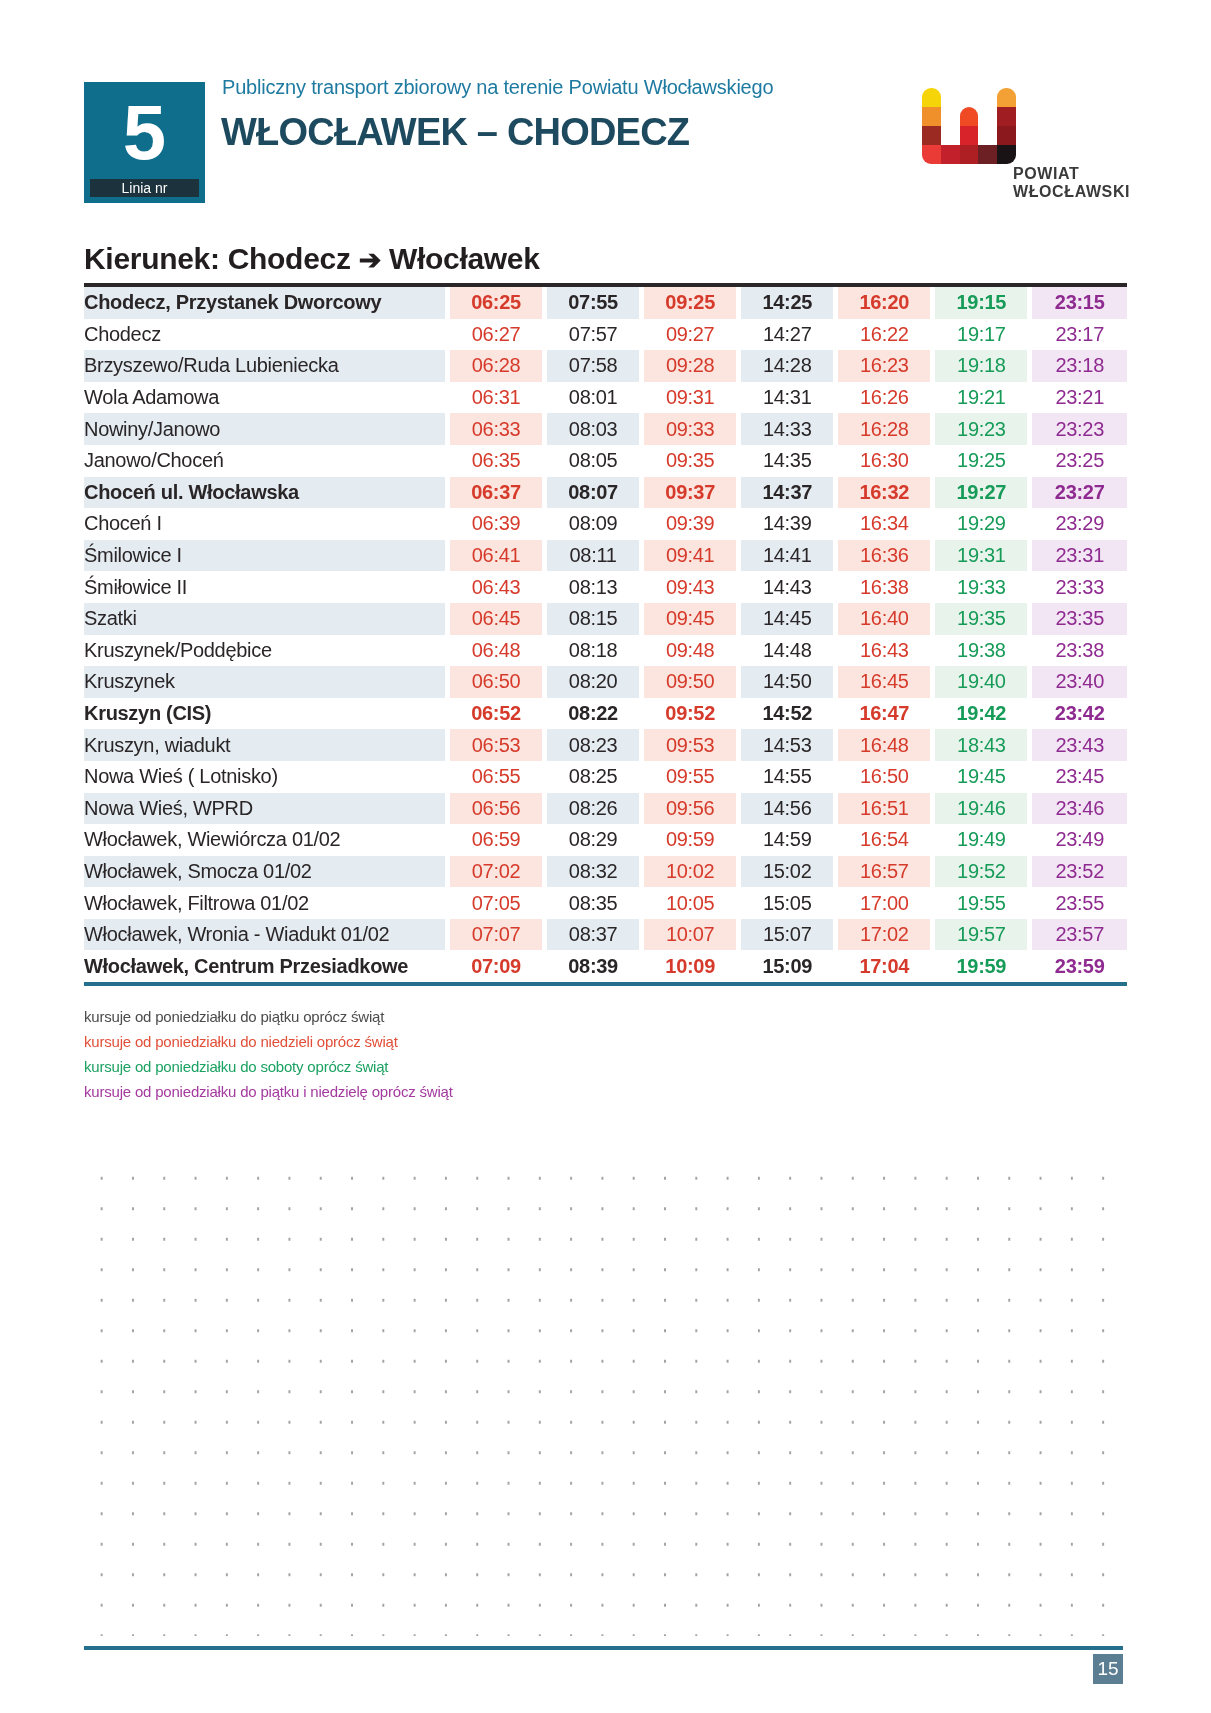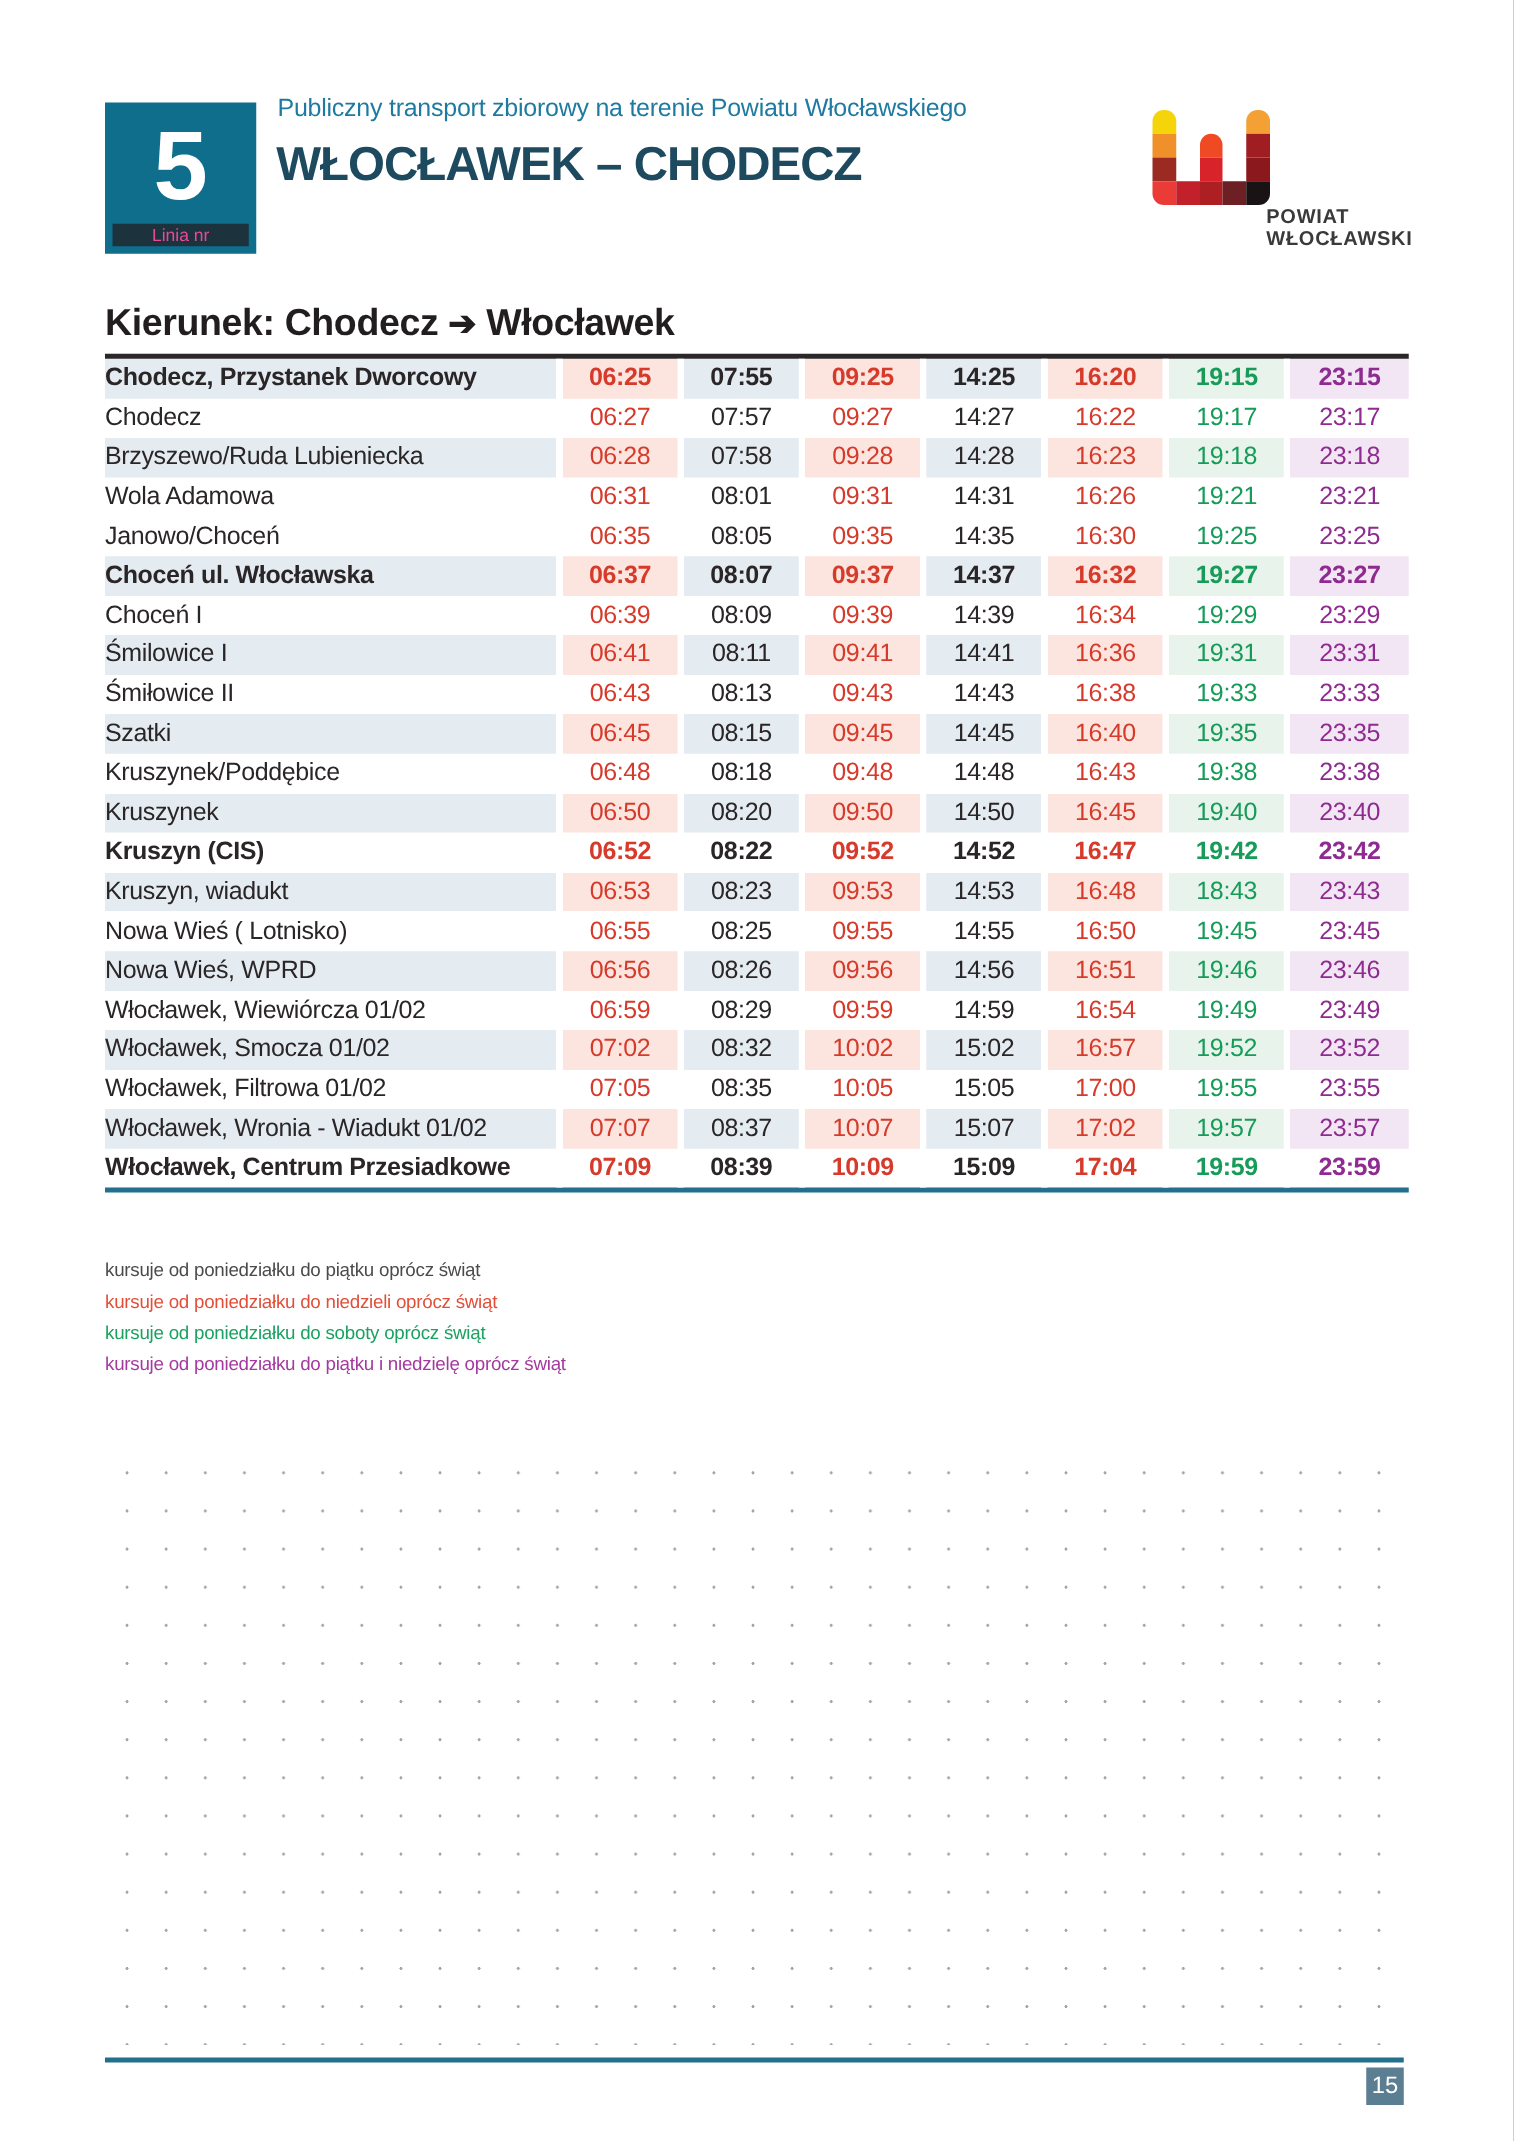--- a/index.html
+++ b/index.html
@@ -13,21 +13,21 @@
   .line-badge {
     position:absolute; left:84px; top:82px; width:121px; height:121px;
     background:var(--teal_badge); display:flex; flex-direction:column; align-items:center;
   }
   .line-number {
     flex:1; display:flex; align-items:center; justify-content:center;
     color:#fff; font-size:78px; font-weight:700; line-height:1; padding-top:2px;
   }
   .line-label-band {
     margin:0 6px 6px 6px; align-self:stretch; height:18px;
-    background:var(--badge_band); color:#ec4899; font-size:14px;
+    background:var(--badge_band); color:#ffffff; font-size:14px;
     display:flex; align-items:center; justify-content:center;
   }
   .subtitle {
     position:absolute; left:222px; top:76px; font-size:20px;
     color:var(--subtitle_text); letter-spacing:-0.2px;
   }
   .title-line1, .title-line2 {
     position:absolute; left:221px; font-size:38px; font-weight:700;
     color:var(--title_text); letter-spacing:-0.8px; line-height:48px;text-align:right;
   }
@@ -165,20 +165,30 @@
           <tr class="">
             <td class="stop">Wola Adamowa</td>
             <td class="time svc-mon_sun">06:31</td>
             <td class="time svc-mon_fri">08:01</td>
             <td class="time svc-mon_sun">09:31</td>
             <td class="time svc-mon_fri">14:31</td>
             <td class="time svc-mon_sun">16:26</td>
             <td class="time svc-mon_sat">19:21</td>
             <td class="time svc-mon_fri_sun">23:21</td>
           </tr>
+          <tr class="shaded">
+            <td class="stop">Nowiny/Janowo</td>
+            <td class="time svc-mon_sun">06:33</td>
+            <td class="time svc-mon_fri">08:03</td>
+            <td class="time svc-mon_sun">09:33</td>
+            <td class="time svc-mon_fri">14:33</td>
+            <td class="time svc-mon_sun">16:28</td>
+            <td class="time svc-mon_sat">19:23</td>
+            <td class="time svc-mon_fri_sun">23:23</td>
+          </tr>
           <tr class="">
             <td class="stop">Janowo/Choceń</td>
             <td class="time svc-mon_sun">06:35</td>
             <td class="time svc-mon_fri">08:05</td>
             <td class="time svc-mon_sun">09:35</td>
             <td class="time svc-mon_fri">14:35</td>
             <td class="time svc-mon_sun">16:30</td>
             <td class="time svc-mon_sat">19:25</td>
             <td class="time svc-mon_fri_sun">23:25</td>
           </tr>

